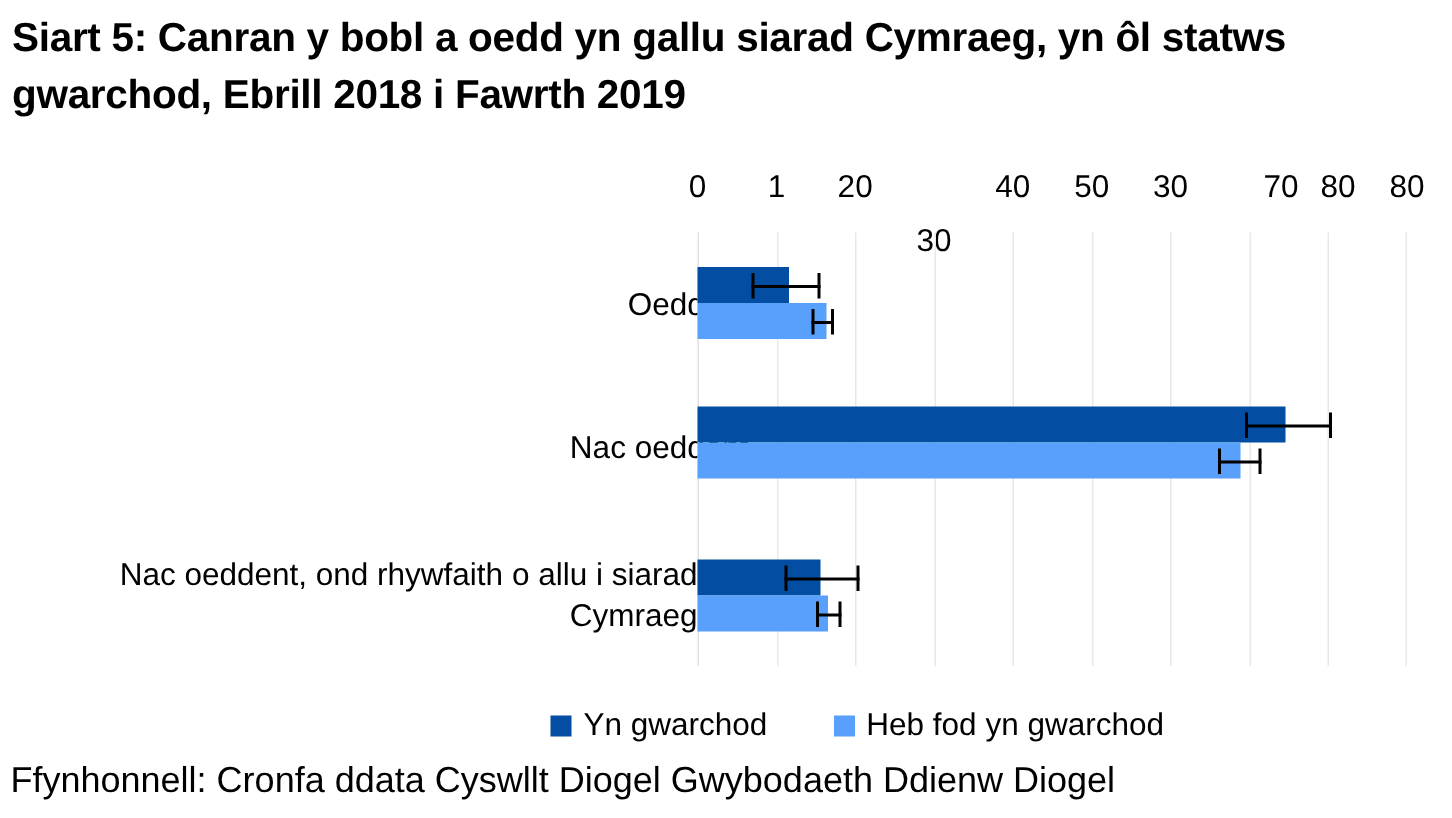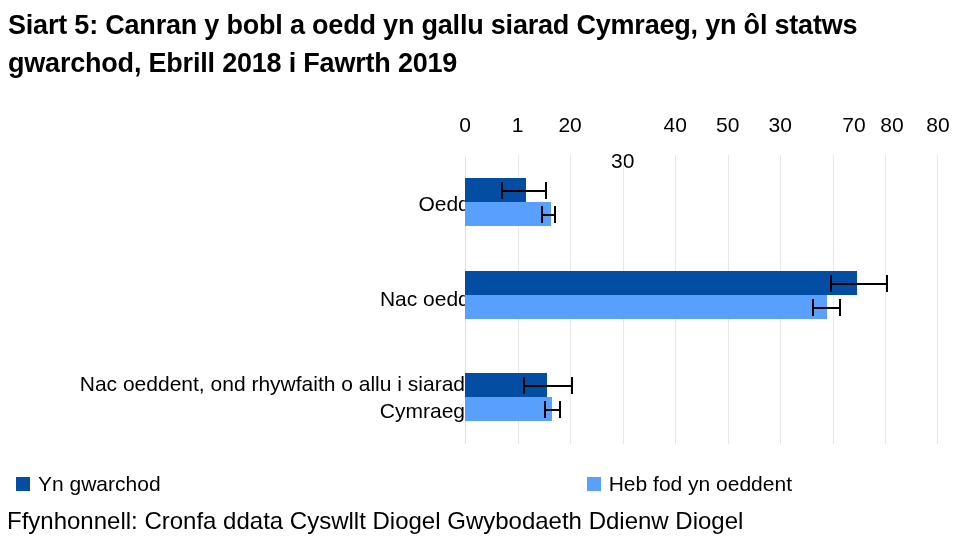--- a/index.html
+++ b/index.html
@@ -101,25 +101,25 @@
     width: 2px;
     height: 17px;
     background: #000000;
   }
   .errorbar .ebar-cap.left  { left: 0; }
   .errorbar .ebar-cap.right { right: 0; }
 
   
   #legend {
     position: absolute;
-    left: 16px;
+    left: 0;
     top: 472px;
     width: 776px;
     display: flex;
-    justify-content: space-between;
+    justify-content: flex-end;
     align-items: center;
     gap: 44px;
   }
   .legend-item {
     display: flex;
     align-items: center;
     gap: 8px;
   }
   .legend-swatch {
     width: 14px;
@@ -220,17 +220,17 @@
 
 </div>
 
 <div id="legend">
   <div class="legend-item">
     <span class="legend-swatch series-0"></span>
     <span class="legend-label">Yn gwarchod</span>
   </div>
   <div class="legend-item">
     <span class="legend-swatch series-1"></span>
-    <span class="legend-label">Heb fod yn oeddent</span>
+    <span class="legend-label">Heb fod yn gwarchod</span>
   </div>
 </div>
 
 <div id="source-note">Ffynhonnell: Cronfa ddata Cyswllt Diogel Gwybodaeth Ddienw Diogel</div>
 
 </body></html>

